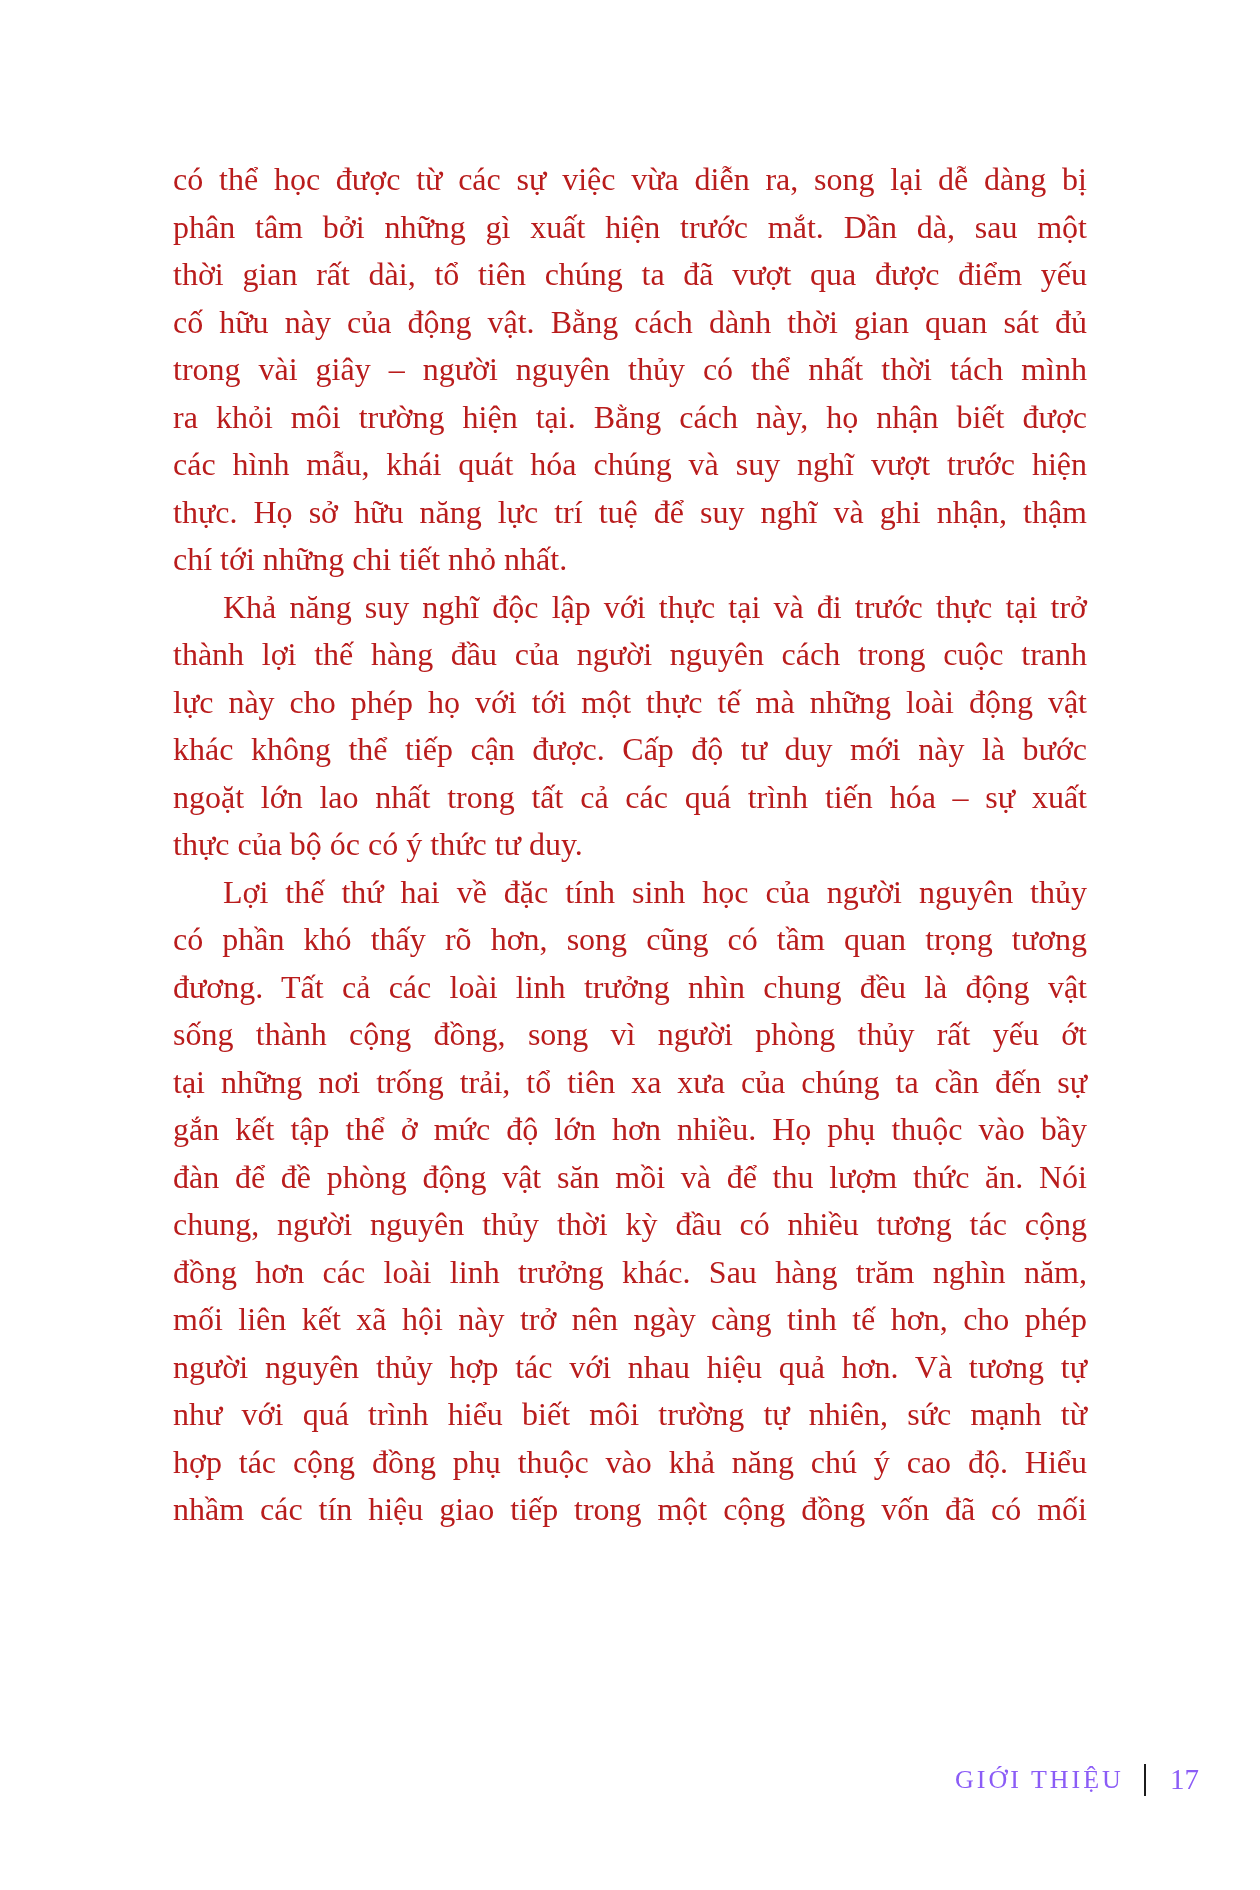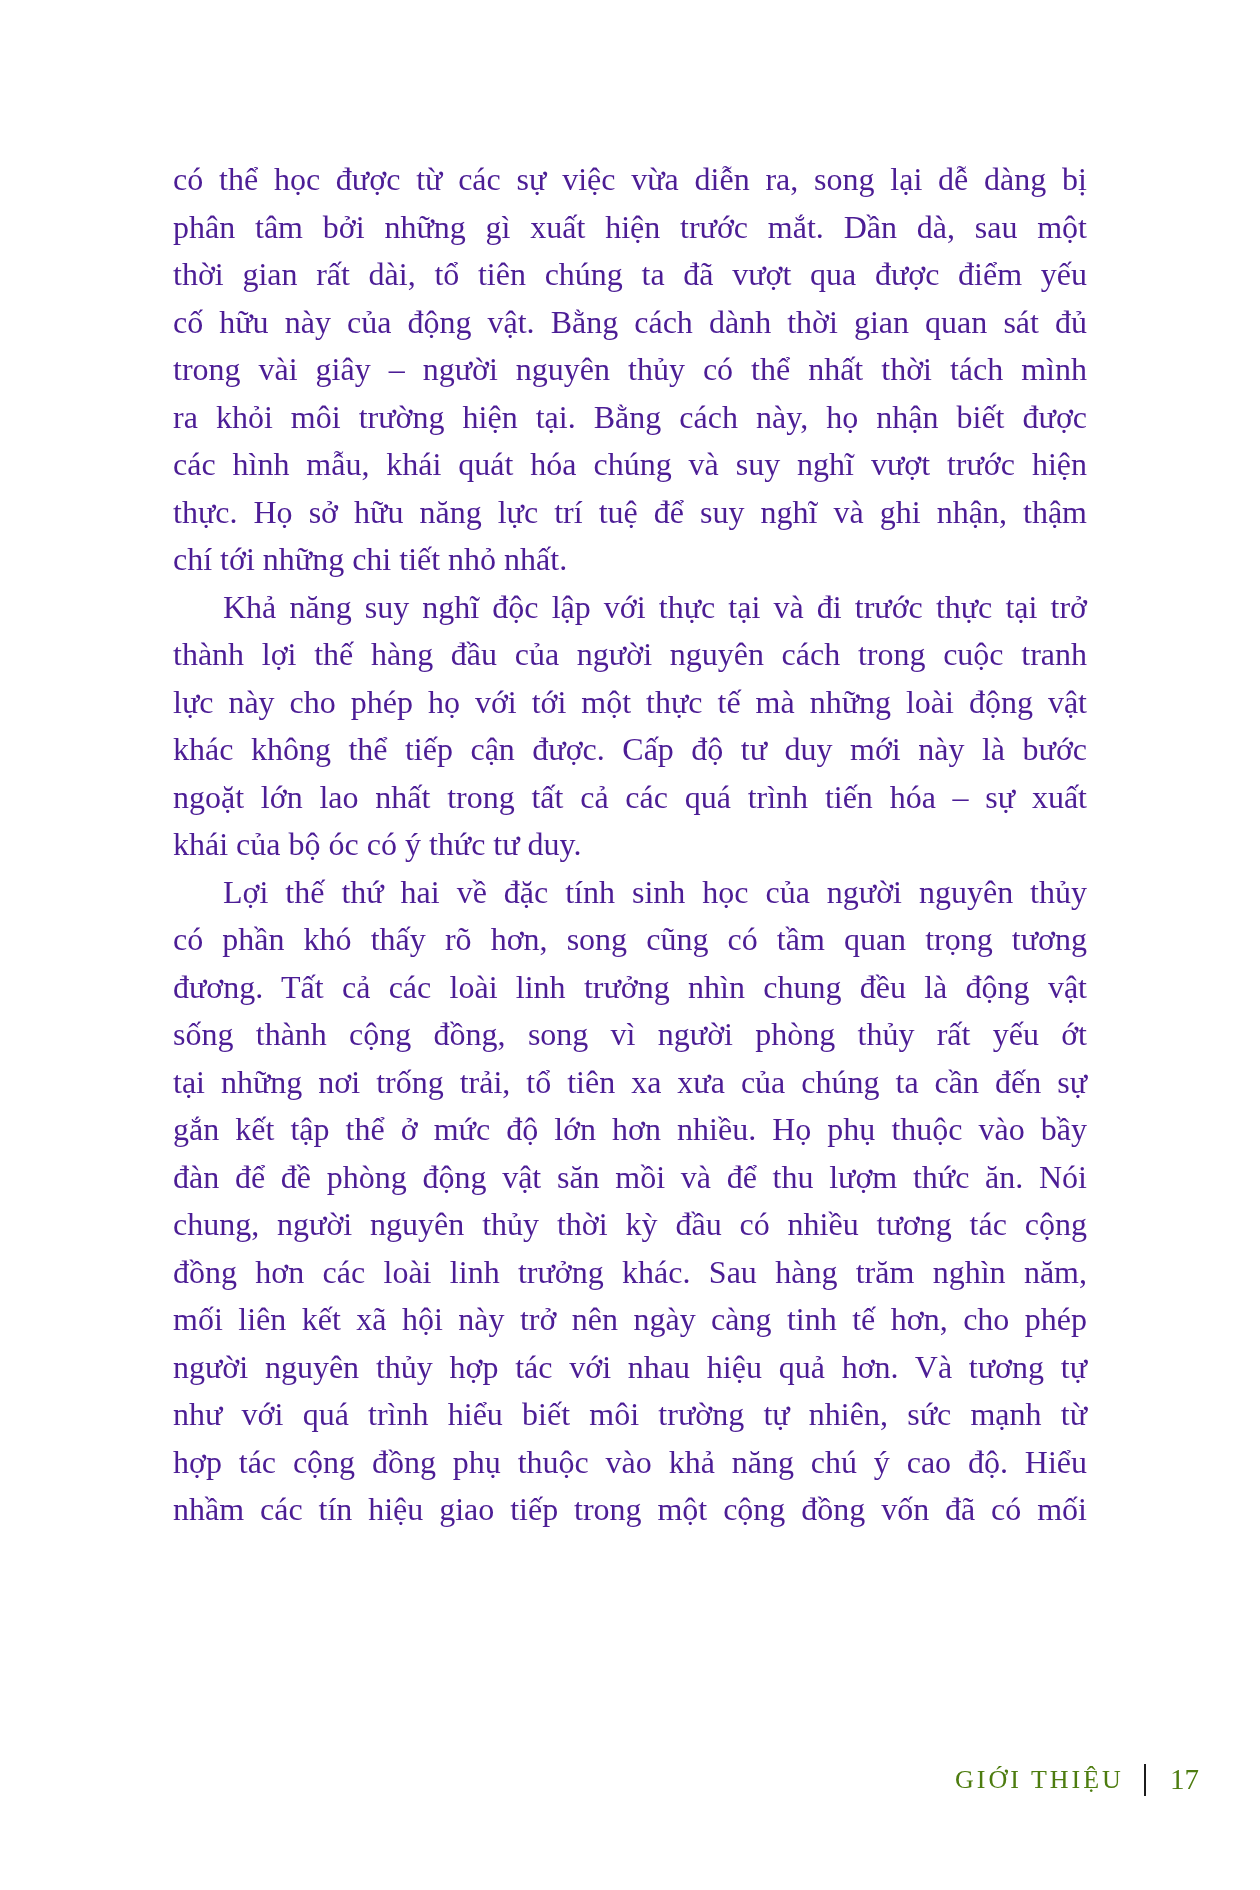--- a/index.html
+++ b/index.html
@@ -15,21 +15,21 @@
     overflow: hidden;
     font-family: "Liberation Serif", serif;
   }
   .textblock {
     position: absolute;
     left: 173px;
     top: 156px;
     width: 914px;
     font-size: 32px;
     line-height: 47.5px;
-    color: #4c1d95;
+    color: #b91c1c;
   }
   .paragraph { margin: 0; padding: 0; }
   .line {
     height: 47.5px;
     white-space: nowrap;
     text-align: justify;
     text-align-last: justify;
     overflow: visible;
   }
   .line.parlast {
@@ -37,21 +37,21 @@
   }
   .line.indent {
     padding-left: 50px;
   }
   .footer {
     position: absolute;
     left: 955px;
     top: 1763px;
     display: flex;
     align-items: center;
-    color: #4d7c0f;
+    color: #8b5cf6;
   }
   .footer-label {
     font-size: 26px;
     letter-spacing: 3px;
     white-space: nowrap;
   }
   .footer-bar {
     width: 2px;
     height: 32px;
     background: #1c1c1c;
@@ -80,21 +80,21 @@
       <div class="line">thực. Họ sở hữu năng lực trí tuệ để suy nghĩ và ghi nhận, thậm</div>
       <div class="line parlast">chí tới những chi tiết nhỏ nhất.</div>
     </div>
 
     <div class="paragraph">
       <div class="line indent">Khả năng suy nghĩ độc lập với thực tại và đi trước thực tại trở</div>
       <div class="line">thành lợi thế hàng đầu của người nguyên cách trong cuộc tranh</div>
       <div class="line">lực này cho phép họ với tới một thực tế mà những loài động vật</div>
       <div class="line">khác không thể tiếp cận được. Cấp độ tư duy mới này là bước</div>
       <div class="line">ngoặt lớn lao nhất trong tất cả các quá trình tiến hóa – sự xuất</div>
-      <div class="line parlast">khái của bộ óc có ý thức tư duy.</div>
+      <div class="line parlast">thực của bộ óc có ý thức tư duy.</div>
     </div>
 
     <div class="paragraph">
       <div class="line indent">Lợi thế thứ hai về đặc tính sinh học của người nguyên thủy</div>
       <div class="line">có phần khó thấy rõ hơn, song cũng có tầm quan trọng tương</div>
       <div class="line">đương. Tất cả các loài linh trưởng nhìn chung đều là động vật</div>
       <div class="line">sống thành cộng đồng, song vì người phòng thủy rất yếu ớt</div>
       <div class="line">tại những nơi trống trải, tổ tiên xa xưa của chúng ta cần đến sự</div>
       <div class="line">gắn kết tập thể ở mức độ lớn hơn nhiều. Họ phụ thuộc vào bầy</div>
       <div class="line">đàn để đề phòng động vật săn mồi và để thu lượm thức ăn. Nói</div>

